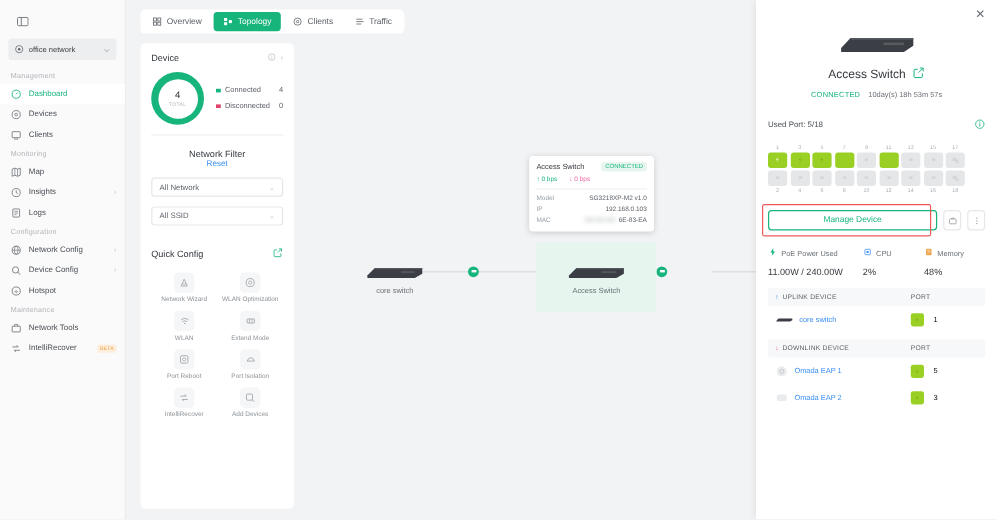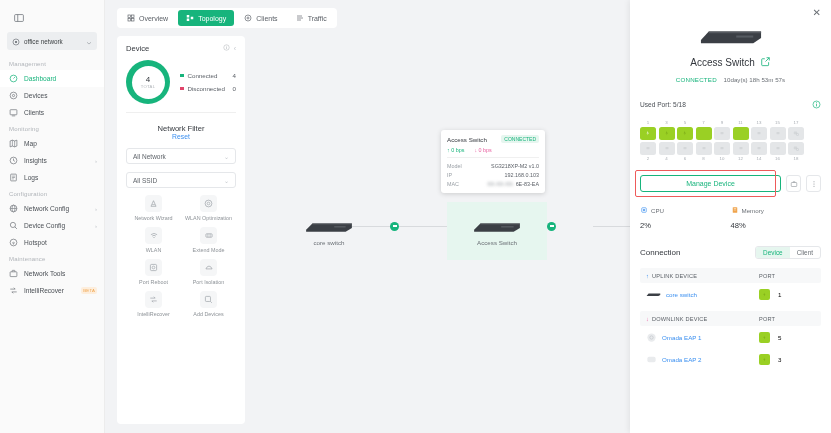--- a/index.html
+++ b/index.html
@@ -446,20 +446,28 @@
       </div>
       <div class="select-box">
         <span class="v">All Network</span>
         <span class="c">⌄</span>
       </div>
       <div class="select-box">
         <span class="v">All SSID</span>
         <span class="c">⌄</span>
       </div>
 
+      <div class="qc-head">
+        <span class="t">Quick Config</span>
+        <span><svg width="9" height="9" viewBox="0 0 16 16">
+              <path d="M12.5 9 V13 a1 1 0 0 1 -1 1 H3.5 a1 1 0 0 1 -1 -1 V5 a1 1 0 0 1 1 -1 H7" fill="none" stroke="#17b47c" stroke-width="1.2"></path>
+              <path d="M9.5 2.5 H13.5 V6.5" fill="none" stroke="#17b47c" stroke-width="1.2"></path>
+              <line x1="13.5" y1="2.5" x2="8" y2="8" stroke="#17b47c" stroke-width="1.2"></line>
+            </svg></span>
+      </div>
 
       <div class="qc-grid">
         <div class="qc-cell">
           <div class="qc-ico">
               <svg width="9" height="9" viewBox="0 0 16 16">
                 <path d="M8 3 L12.5 13 H3.5 Z" fill="none" stroke="#9aa0a6" stroke-width="1.2"></path>
                 <line x1="5.5" y1="10" x2="10.5" y2="10" stroke="#9aa0a6" stroke-width="1.1"></line>
               </svg>
             </div>
           <div class="qc-lbl">Network Wizard</div>
@@ -767,20 +775,29 @@
               <svg width="8" height="8" viewBox="0 0 16 16">
                 <circle cx="8" cy="3.4" r="1.1" fill="#8e9398"></circle>
                 <circle cx="8" cy="8" r="1.1" fill="#8e9398"></circle>
                 <circle cx="8" cy="12.6" r="1.1" fill="#8e9398"></circle>
               </svg>
             </div>
         </div>
       </div>
 
       <div class="stats">
+        <div class="stat poe">
+          <div class="hd">
+            <span><svg width="8" height="8" viewBox="0 0 16 16">
+                  <path d="M9 1.5 L4 9 h3.2 l-1 5.5 L12 7 H8.6 z" fill="#17b47c"></path>
+                </svg></span>
+            <span>PoE Power Used</span>
+          </div>
+          <div class="vl">11.00W / 240.00W</div>
+        </div>
         <div class="stat">
           <div class="hd">
             <span><svg width="8" height="8" viewBox="0 0 16 16">
                   <rect x="3.5" y="3.5" width="9" height="9" rx="1.4" fill="none" stroke="#3a8ff0" stroke-width="1.3"></rect>
                   <rect x="6.3" y="6.3" width="3.4" height="3.4" fill="#3a8ff0"></rect>
                 </svg></span>
             <span>CPU</span>
           </div>
           <div class="vl">2%</div>
         </div>
@@ -790,27 +807,20 @@
                   <rect x="3.5" y="2.5" width="9" height="11" rx="1.2" fill="#f0a44c"></rect>
                   <line x1="5.6" y1="5" x2="10.4" y2="5" stroke="#fff" stroke-width="1"></line>
                   <line x1="5.6" y1="8" x2="10.4" y2="8" stroke="#fff" stroke-width="1"></line>
                 </svg></span>
             <span>Memory</span>
           </div>
           <div class="vl">48%</div>
         </div>
       </div>
 
-      <div class="conn-head">
-        <span class="t">Connection</span>
-        <span class="seg">
-          <div class="on">Device</div>
-          <div>Client</div>
-        </span>
-      </div>
 
       <div class="tbl">
         <div class="tbl-head">
           <span class="c1">
               <span class="arrow-up">↑</span>
               <span>UPLINK DEVICE</span>
             </span>
           <span class="c2">PORT</span>
         </div>
         <div class="tbl-row">

